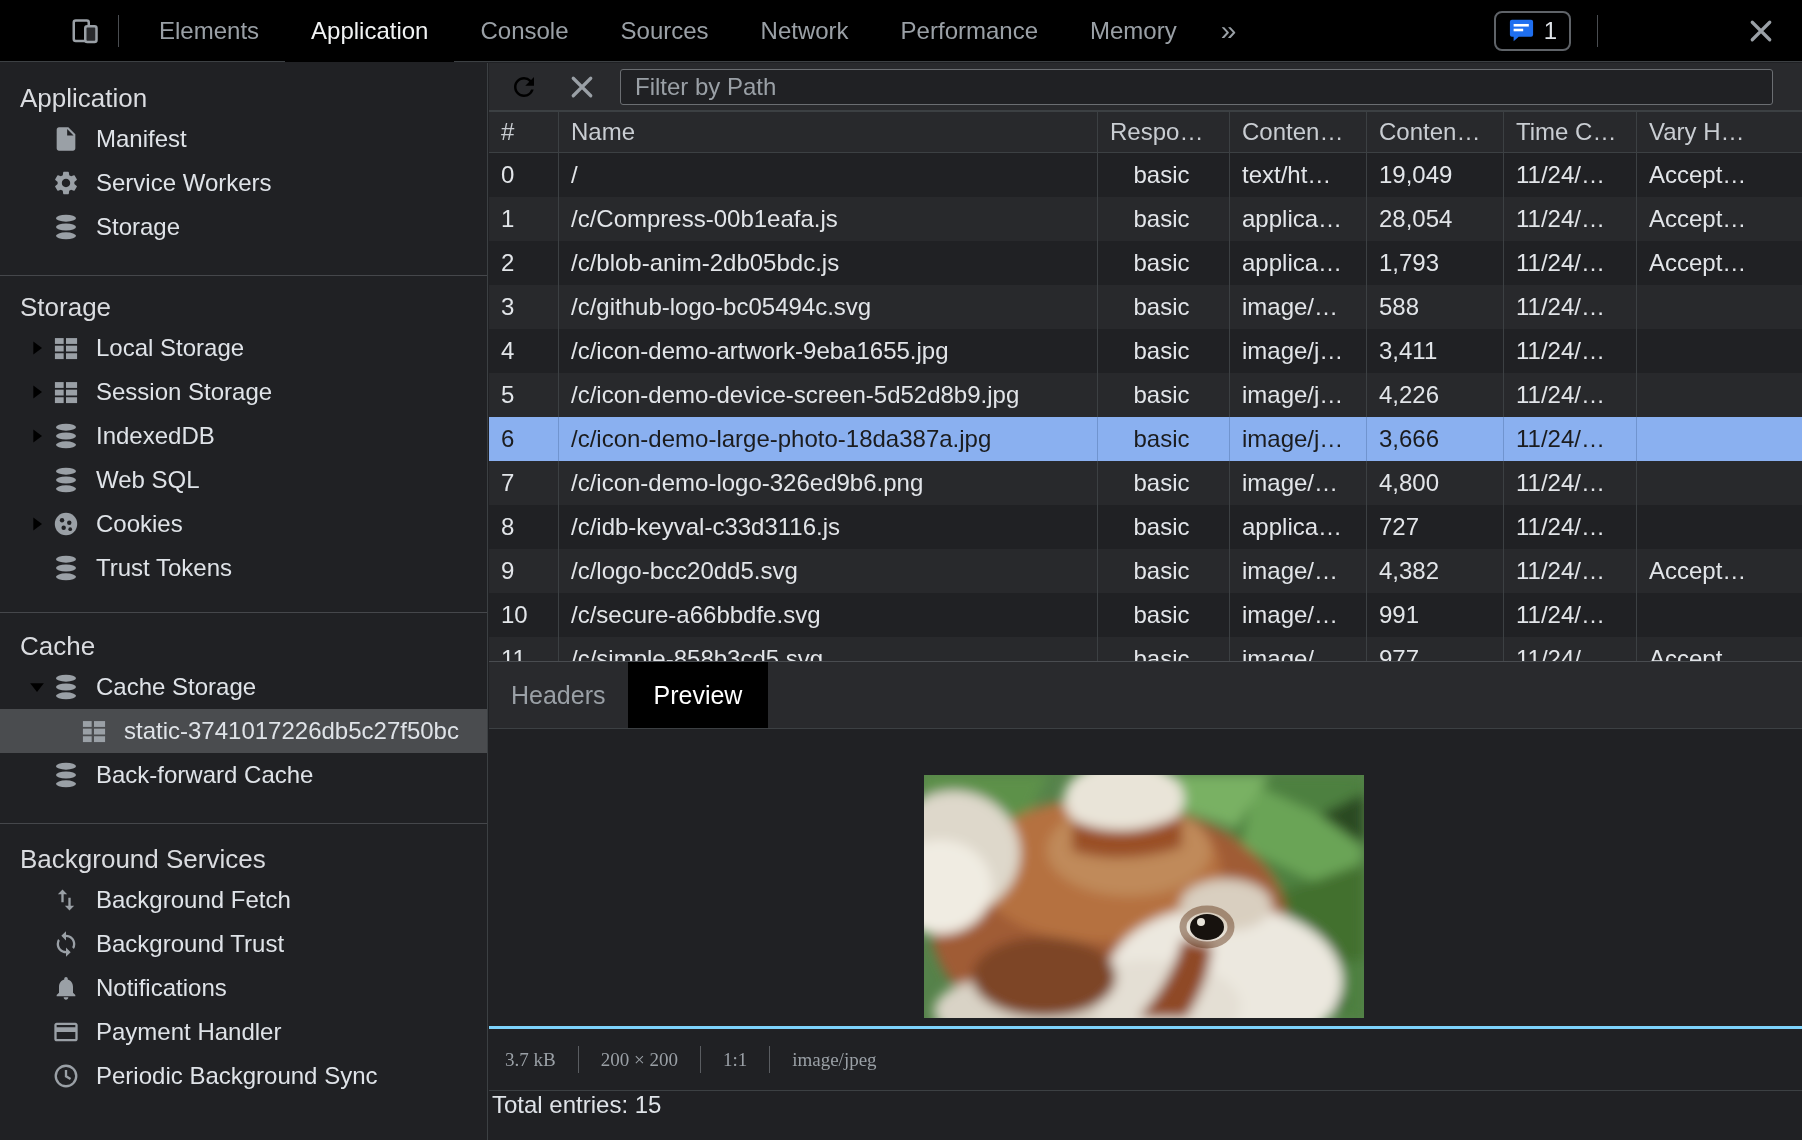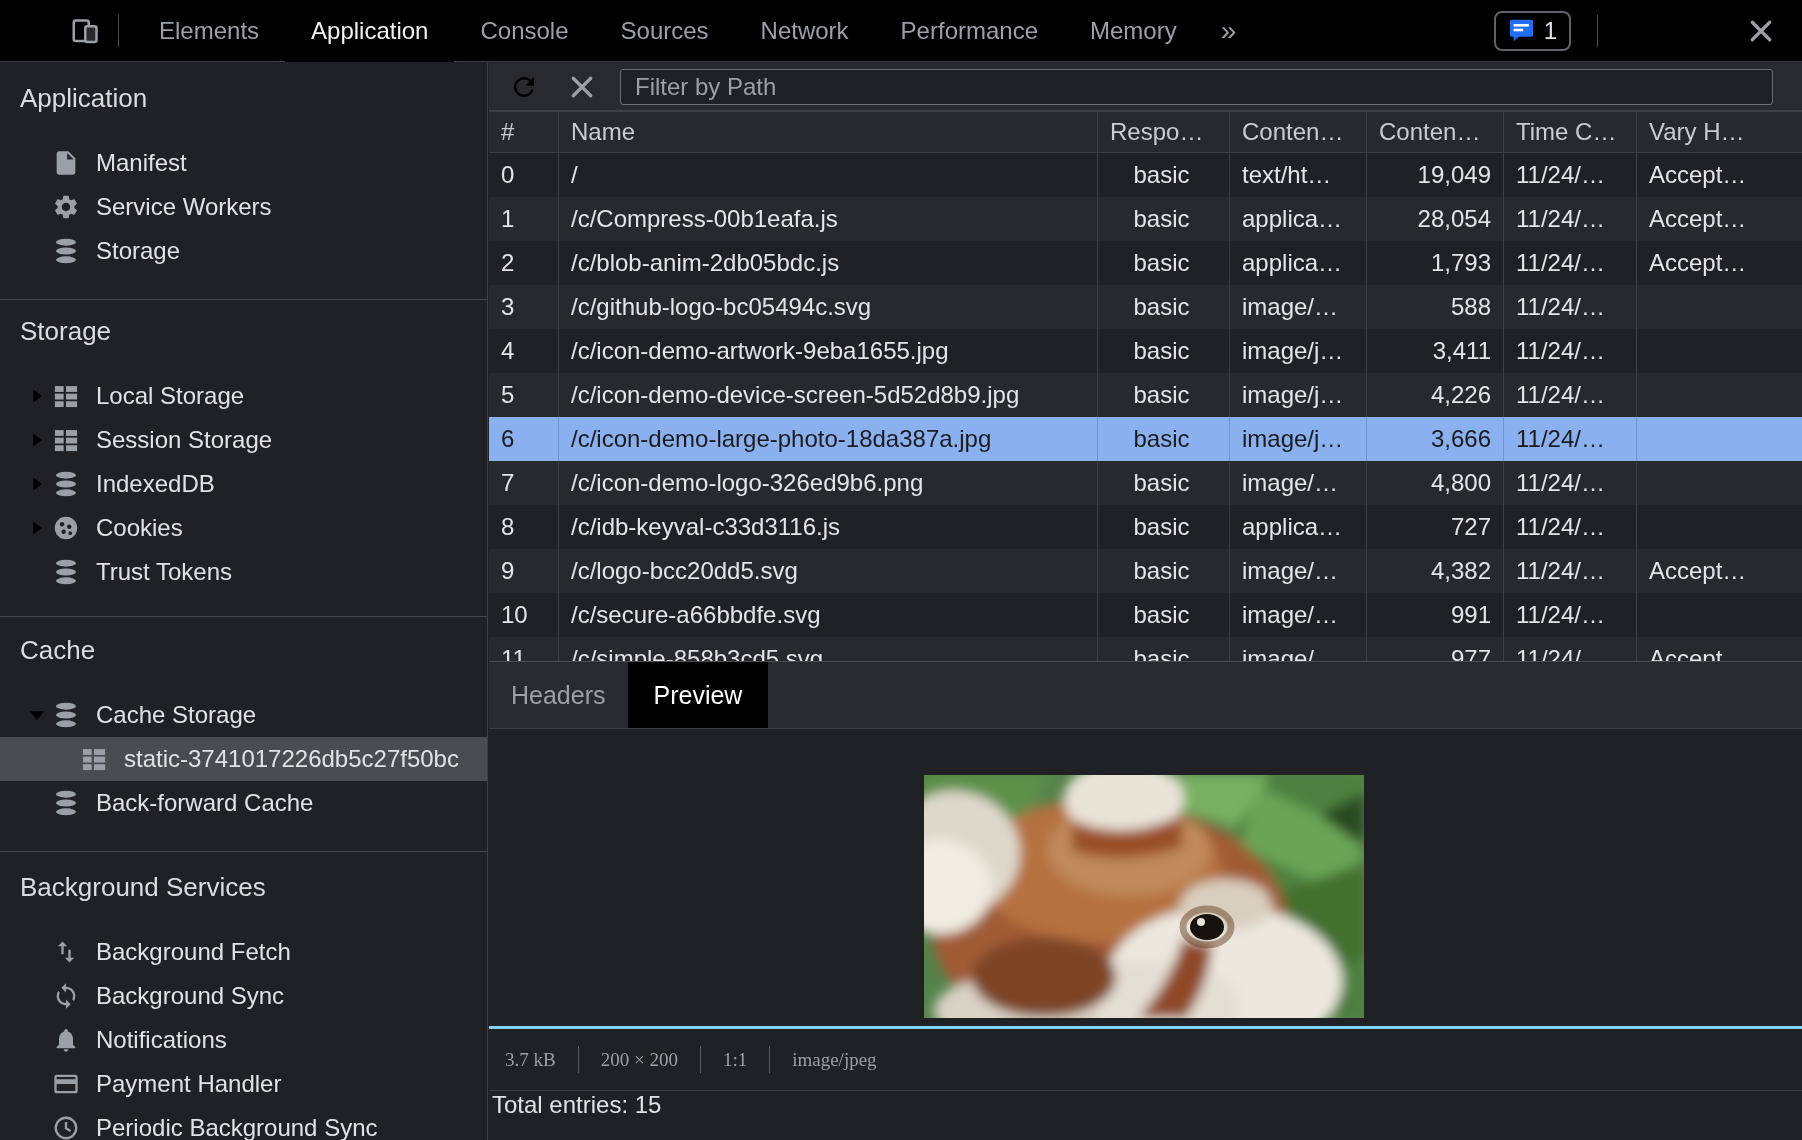--- a/index.html
+++ b/index.html
@@ -23,21 +23,21 @@
   .issues-badge { display:flex; align-items:center; gap:9px; border:2px solid #5f6368;
     border-radius:8px; padding:3px 12px; height:40px; }
   .issues-badge svg { width:27px; height:27px; }
   .issues-count { font-size:24px; color:#dfe3e8; }
   .kebab-dots { color:#9aa0a6; }
 
   
   .sidebar { position:absolute; left:0; top:63px; width:488px; height:1077px;
     background:#202124; border-right:1px solid #3c4043; overflow:hidden; }
   .s-title { font-size:26px; color:#dadce0; padding-left:20px; height:30px; line-height:30px; }
-  .s-items { margin-top:28px; }
+  .s-items { margin-top:4px; }
   .s-item { height:44px; display:flex; align-items:center; padding-left:26px;
     color:#dfe3e8; font-size:24px; white-space:nowrap; overflow:hidden; cursor:default; }
   .s-item .exp { width:26px; height:26px; flex:none; color:#85898e; position:relative; }
   .s-item .exp svg { width:22px; height:22px; position:absolute; left:0; top:2px; display:none; }
   .s-item.exp-collapsed .tri-r { display:block; }
   .s-item.exp-expanded .tri-d { display:block; }
   .s-item .s-ic { color:#9aa0a6; margin-right:16px; display:flex; }
   .s-item.nested { padding-left:54px; }
   .s-item.selected { background:#4a4c4f; }
   .s-div { height:1px; background:#45474b; }
@@ -64,21 +64,21 @@
   .cell { font-size:24px; padding:0 8px 0 12px; white-space:nowrap; overflow:hidden;
     border-right:1px solid #3c4043; }
   .cell:last-child { border-right:0; }
   .g-body { height:508px; overflow:hidden; flex:none; background:#202124; }
   .g-row { height:44px; }
   .g-row .cell { line-height:44px; color:#e2e5e9; }
   .g-row:nth-child(even) { background:#28292c; }
   .g-row.selected, .g-row.selected:nth-child(even) { background:#8ab0f0; }
   .g-row.selected .cell { color:#1b1c1e; border-right-color:#7094cf; }
   .c-rtype { text-align:center; padding-right:16px; }
-  .c-clen { text-align:right; padding-right:12px; }
+  .c-clen { padding-right:12px; }
 
   .tabstrip { height:68px; background:#292a2d; border-top:1px solid #494c50;
     border-bottom:1px solid #3c4043; display:flex; align-items:stretch; flex:none; }
   .ptab { font-size:25px; color:#9aa0a6; display:flex; align-items:center; padding:0 22px; cursor:default; }
   .ptab.active { background:#000; color:#fff; padding:0 26px; }
 
   .preview-pane { height:297px; background:#202124; position:relative; flex:none; }
   .preview-img { position:absolute; left:435px; top:46px; width:440px; height:243px; overflow:hidden; }
   .preview-img svg { display:block; }
 
@@ -288,20 +288,29 @@
             <use href="#sym-tri-r"></use>
           </svg>
         </span>
       <span class="s-ic">
           <svg class="ic">
             <use href="#sym-database"></use>
           </svg>
         </span>
       <span>IndexedDB</span>
     </div>
+      <div class="s-item">
+      <span class="exp"></span>
+      <span class="s-ic">
+          <svg class="ic">
+            <use href="#sym-database"></use>
+          </svg>
+        </span>
+      <span>Web SQL</span>
+    </div>
       <div class="s-item exp-collapsed">
       <span class="exp">
           <svg class="tri-r">
             <use href="#sym-tri-r"></use>
           </svg>
         </span>
       <span class="s-ic">
           <svg class="ic">
             <use href="#sym-cookie"></use>
           </svg>
@@ -369,21 +378,21 @@
         </span>
       <span>Background Fetch</span>
     </div>
       <div class="s-item">
       <span class="exp"></span>
       <span class="s-ic">
           <svg class="ic">
             <use href="#sym-sync"></use>
           </svg>
         </span>
-      <span>Background Sync</span>
+      <span>Background Trust</span>
     </div>
       <div class="s-item">
       <span class="exp"></span>
       <span class="s-ic">
           <svg class="ic">
             <use href="#sym-bell"></use>
           </svg>
         </span>
       <span>Notifications</span>
     </div>

